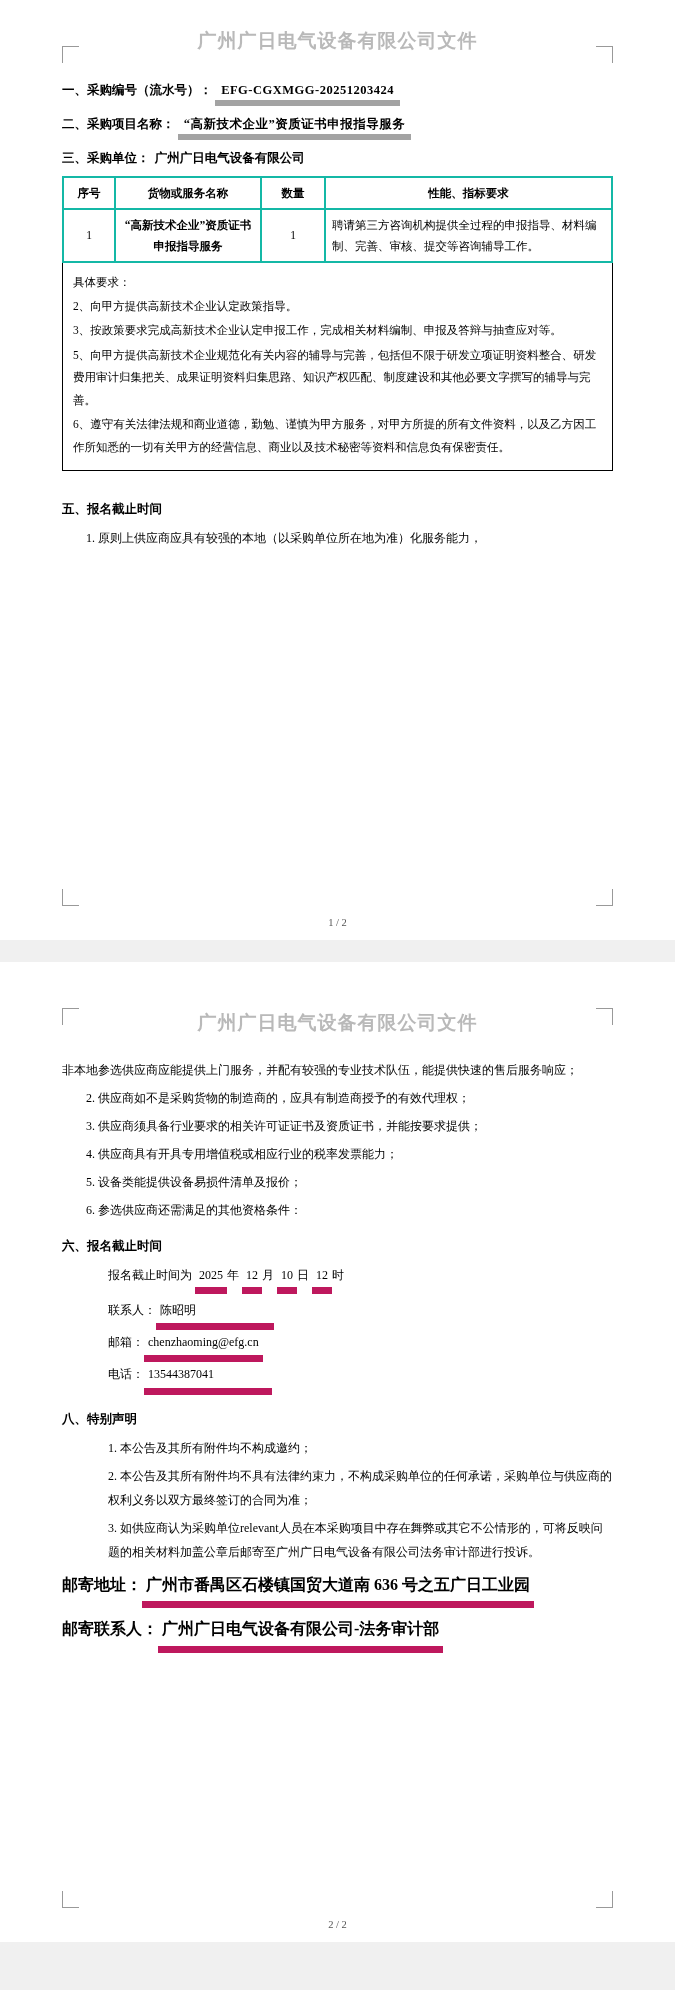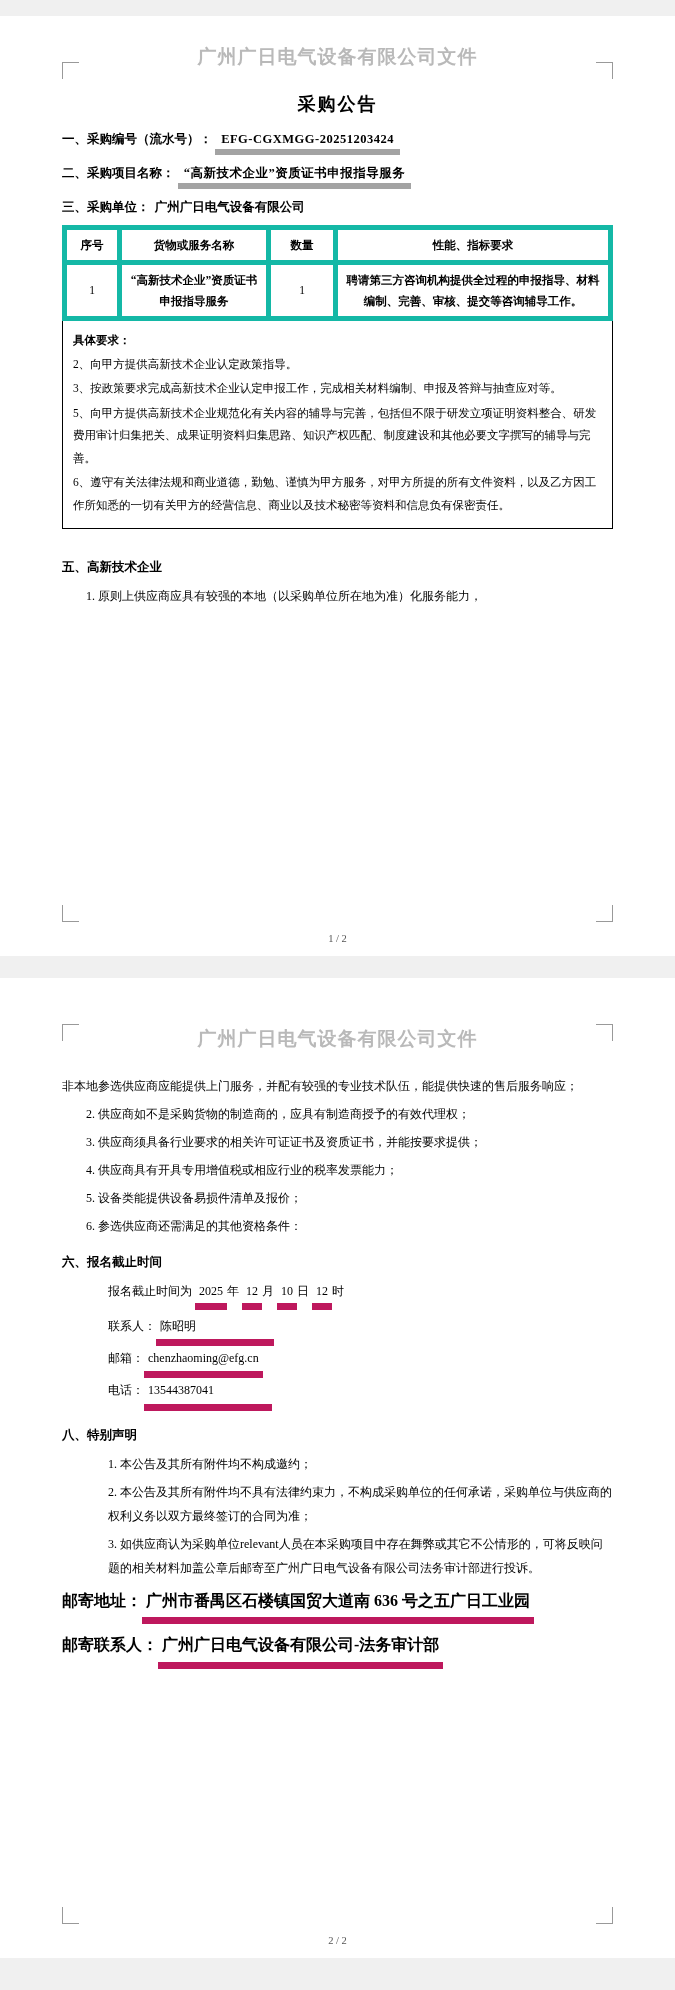--- a/index.html
+++ b/index.html
@@ -3,21 +3,21 @@
 <meta charset="utf-8">
 <style>
   html, body {
     margin: 0;
     padding: 0;
     background: #f0f0f0;
     font-family: "Liberation Serif", "DejaVu Serif", serif;
   }
   .viewport {
     width: 675px;
-    margin: 16px auto;
+    margin: 0 auto;
     background: #fef9c3;
   }
   .page {
     width: 675px;
     background: #ffffff;
     position: relative;
     box-sizing: border-box;
     padding: 18px 62px 10px 62px;
   }
   .page-gap {
@@ -71,43 +71,43 @@
     padding: 0 2px;
     display: inline-block;
   }
   table.goods {
     border-collapse: collapse;
     width: 100%;
     margin: 6px 0 0 0;
     table-layout: fixed;
   }
   table.goods th, table.goods td {
-    border: 5px solid #14b8a6;
+    border: 2px solid #14b8a6;
     padding: 5px 6px;
     font-size: 11.5px;
     vertical-align: middle;
     line-height: 1.75;
   }
   table.goods th {
     text-align: center;
     font-weight: bold;
   }
   .col-no { width: 38px; text-align: center;}
   .col-name { width: 132px; text-align: center; font-weight: bold;}
   .col-qty { width: 50px; text-align: center;}
-  .col-req { text-align: center; font-weight: bold;}
+  .col-req { text-align: left; font-weight: normal;}
   .req-underline { border-bottom: 1px solid #000; }
   .detail-box {
     border: 1px solid #000;
     border-top: none;
     padding: 8px 10px 10px 10px;
     font-size: 11.5px;
     line-height: 1.95;
   }
-  .detail-box .d-title { font-weight: bold; margin-bottom: 2px;}
+  .detail-box .d-title { font-weight: normal; margin-bottom: 2px;}
   .detail-box p { margin: 0 0 2px 0; text-indent: 0;}
   .sec-head {
     font-size: 12.5px;
     font-weight: bold;
     margin: 16px 0 8px 0;
   }
   .para {
     font-size: 12px;
     line-height: 2.0;
     margin: 4px 0;
@@ -133,21 +133,20 @@
 <div class="viewport">
 
   <div class="page" style="min-height:940px;">
     <div class="crop tl"></div>
     <div class="crop tr"></div>
     <div class="crop bl"></div>
     <div class="crop br"></div>
 
     <div class="watermark-title">广州广日电气设备有限公司文件</div>
 
-    <div class="doc-title">采购公告</div>
 
     <div class="line-item">
       <span>一、采购编号（流水号）：</span>
       <span class="fill">EFG-CGXMGG-20251203424</span>
     </div>
 
     <div class="line-item">
       <span>二、采购项目名称：</span>
       <span class="fill">“高新技术企业”资质证书申报指导服务</span>
     </div>
@@ -178,21 +177,21 @@
     </table>
 
     <div class="detail-box">
       <div class="d-title">具体要求：</div>
       <p>2、向甲方提供高新技术企业认定政策指导。</p>
       <p>3、按政策要求完成高新技术企业认定申报工作，完成相关材料编制、申报及答辩与抽查应对等。</p>
       <p>5、向甲方提供高新技术企业规范化有关内容的辅导与完善，包括但不限于研发立项证明资料整合、研发费用审计归集把关、成果证明资料归集思路、知识产权匹配、制度建设和其他必要文字撰写的辅导与完善。</p>
       <p>6、遵守有关法律法规和商业道德，勤勉、谨慎为甲方服务，对甲方所提的所有文件资料，以及乙方因工作所知悉的一切有关甲方的经营信息、商业以及技术秘密等资料和信息负有保密责任。</p>
     </div>
 
-    <div class="sec-head" style="margin-top:30px;">五、高新技术企业</div>
+    <div class="sec-head" style="margin-top:30px;">五、报名截止时间</div>
     <div class="para indent">1. 原则上供应商应具有较强的本地（以采购单位所在地为准）化服务能力，</div>
 
     <div class="page-number">1 / 2</div>
   </div>
 
   <div class="page-gap"></div>
 
   <div class="page" style="min-height:980px; padding-bottom:30px;">
     <div class="crop tl"></div>
     <div class="crop tr"></div>

